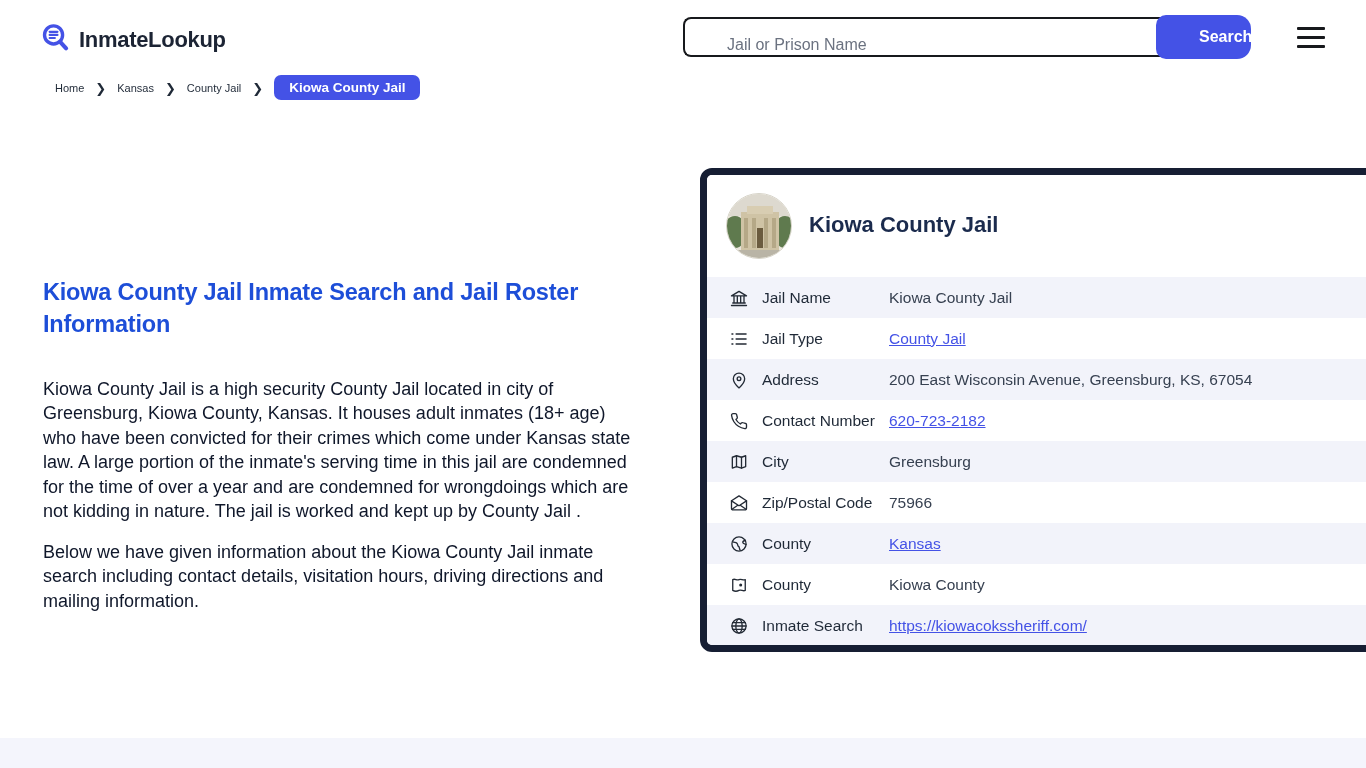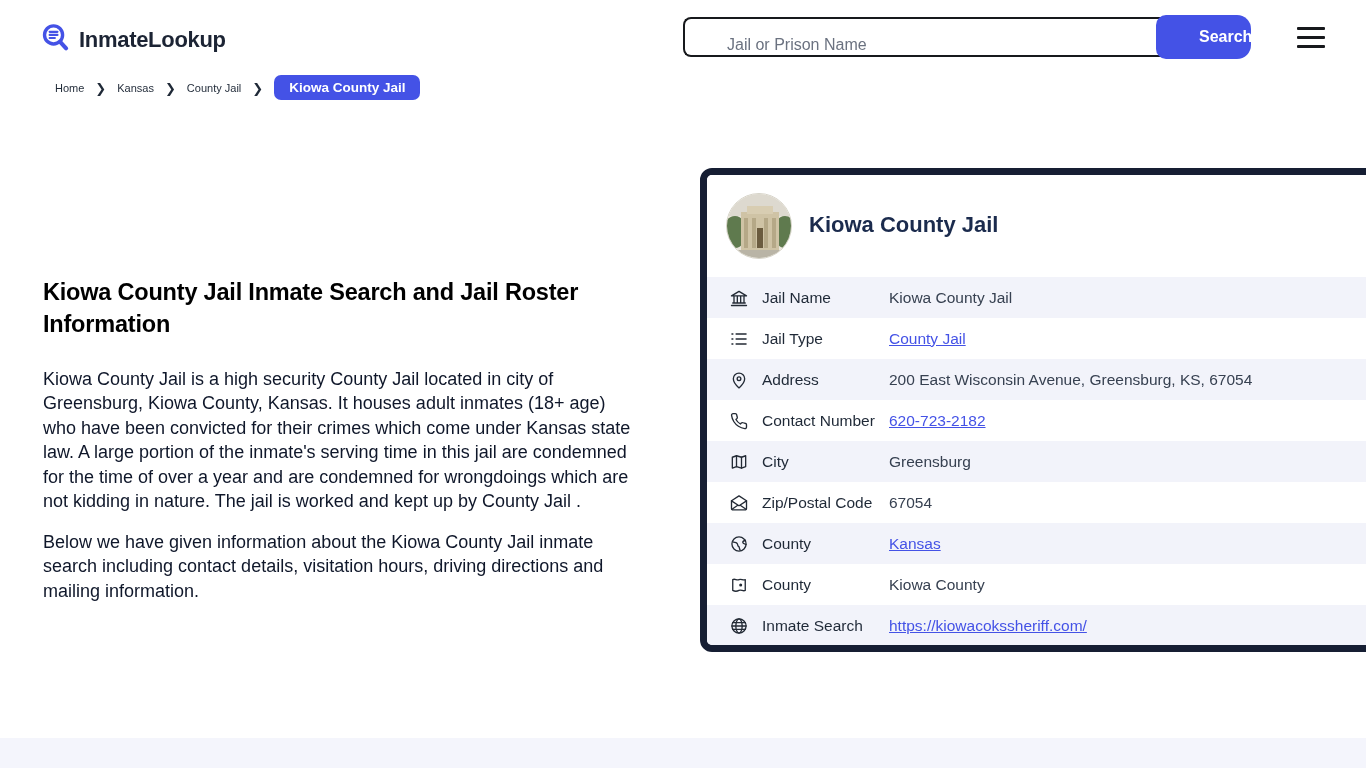--- a/index.html
+++ b/index.html
@@ -30,21 +30,21 @@
 
   
   .breadcrumb { position:absolute; left:55px; top:75px; display:flex; align-items:center; gap:11px; }
   .crumb { font-size:11px; color:#1f2937; cursor:pointer; }
   .crumb-sep { font-size:13px; font-weight:900; color:#1f2937; margin-top:1px; }
   .crumb-badge { background:#4452e6; color:#ffffff; font-size:13.5px; font-weight:700;
                  padding:5px 15px; border-radius:7px; }
 
   
   .article { position:absolute; left:43px; top:276px; width:595px; }
-  .article h1 { font-size:23.5px; line-height:1.38; font-weight:800; color:#000000; margin-bottom:26px;
+  .article h1 { font-size:23.5px; line-height:1.38; font-weight:800; color:#1d4ed8; margin-bottom:36px;
                 letter-spacing:-0.2px; }
   .article p { font-size:18px; line-height:1.36; color:#0f172a; margin-bottom:16px; }
 
   
   .card { position:absolute; left:700px; top:168px; width:700px; height:484px;
           background:#ffffff; border:7px solid #161e33; border-radius:12px; overflow:hidden; }
   .card-head { position:relative; height:102px; background:#ffffff; }
   .avatar { position:absolute; left:19px; top:18px; width:66px; height:66px; border-radius:50%;
             overflow:hidden; border:1px solid #d6d3c8; }
   .card-title { position:absolute; left:102px; top:37px; font-size:22px; font-weight:800; color:#1b2b4d; }
@@ -169,21 +169,21 @@
             </svg></span>
           <span class="rlabel">City</span>
           <span class="rvalue">Greensburg</span>
         </div>
         <div class="row">
           <span class="ricon"><svg class="icon-stroke" viewBox="0 0 24 24">
               <path d="M3 9.3L12 3.5l9 5.8v9.2a1.8 1.8 0 0 1-1.8 1.8H4.8A1.8 1.8 0 0 1 3 18.5z"></path>
               <path d="M3 9.5l9 5.8 9-5.8M3.6 19.6l6.9-5M20.4 19.6l-6.9-5"></path>
             </svg></span>
           <span class="rlabel">Zip/Postal Code</span>
-          <span class="rvalue">67054</span>
+          <span class="rvalue">75966</span>
         </div>
         <div class="row alt">
           <span class="ricon"><svg class="icon-stroke" viewBox="0 0 24 24">
               <circle cx="12" cy="12" r="8.5"></circle>
               <path d="M4.5 9.5c2 1 3.5 0 5 1.5s.5 3.5 2 4 .5 3 2 4.4M19.8 7.5c-2 .5-3.6 1-3.2 2.8.4 1.7 3 1.2 3.9 2.4"></path>
             </svg></span>
           <span class="rlabel">County</span>
           <span class="rvalue"><a>Kansas</a></span>
         </div>
         <div class="row">

